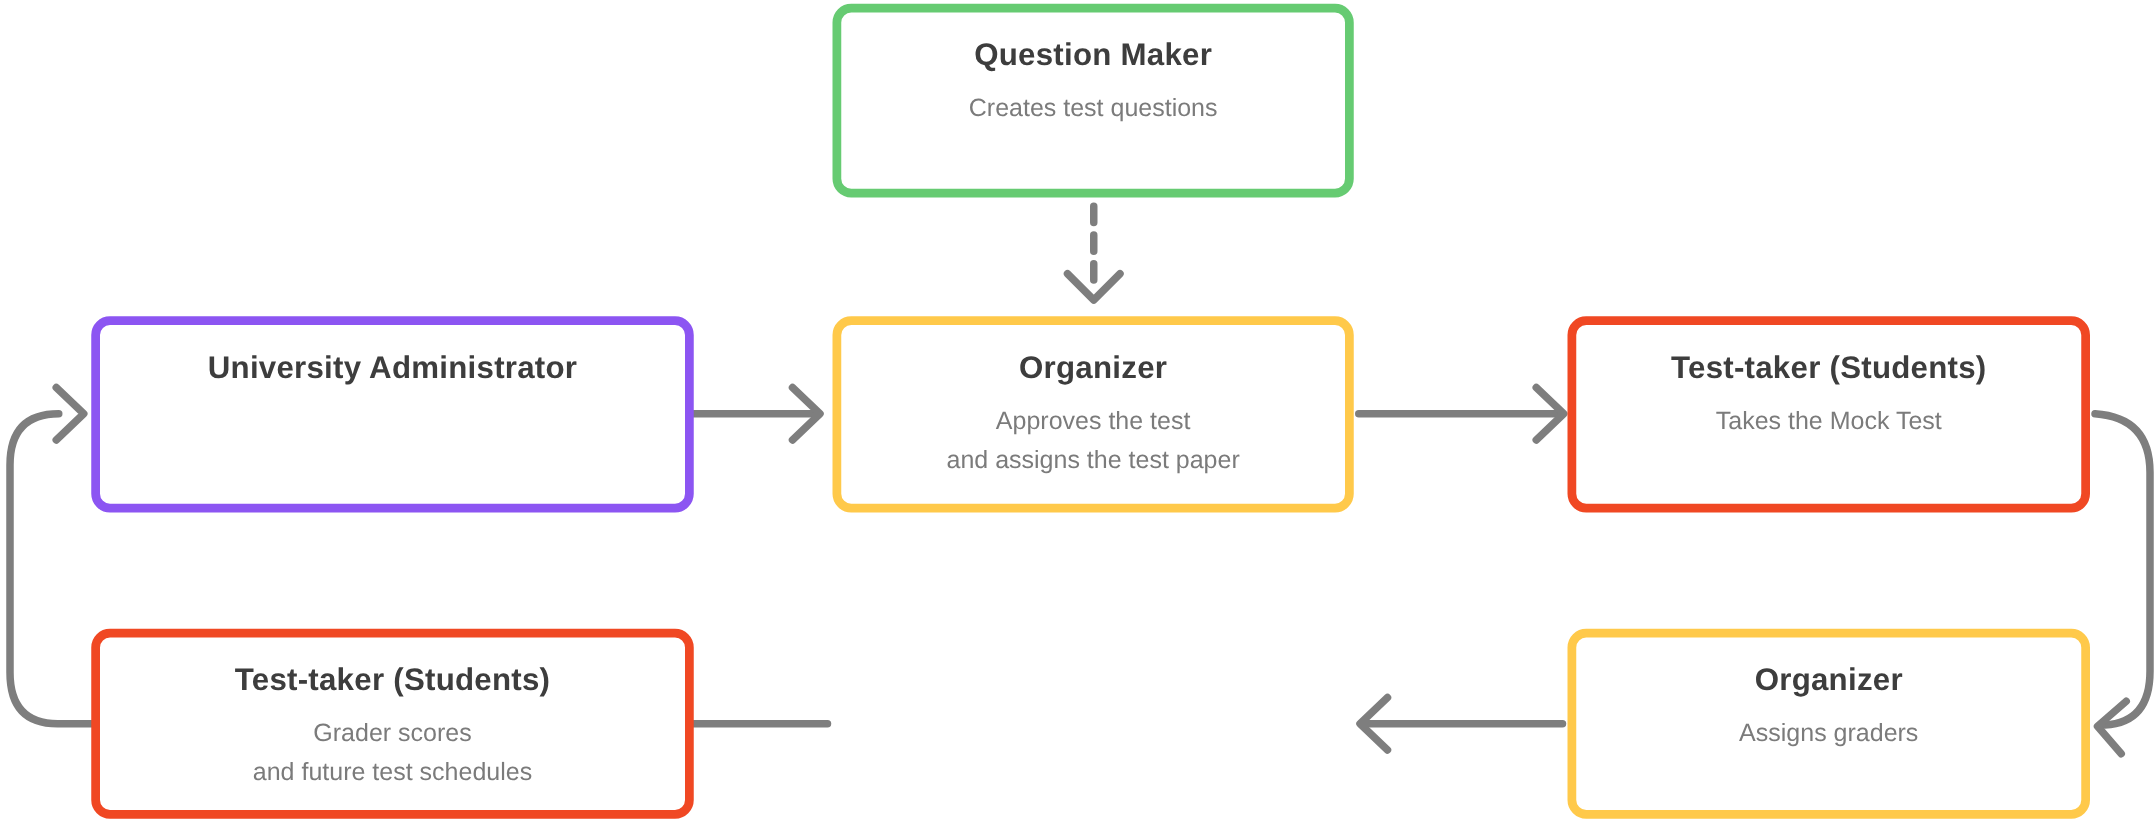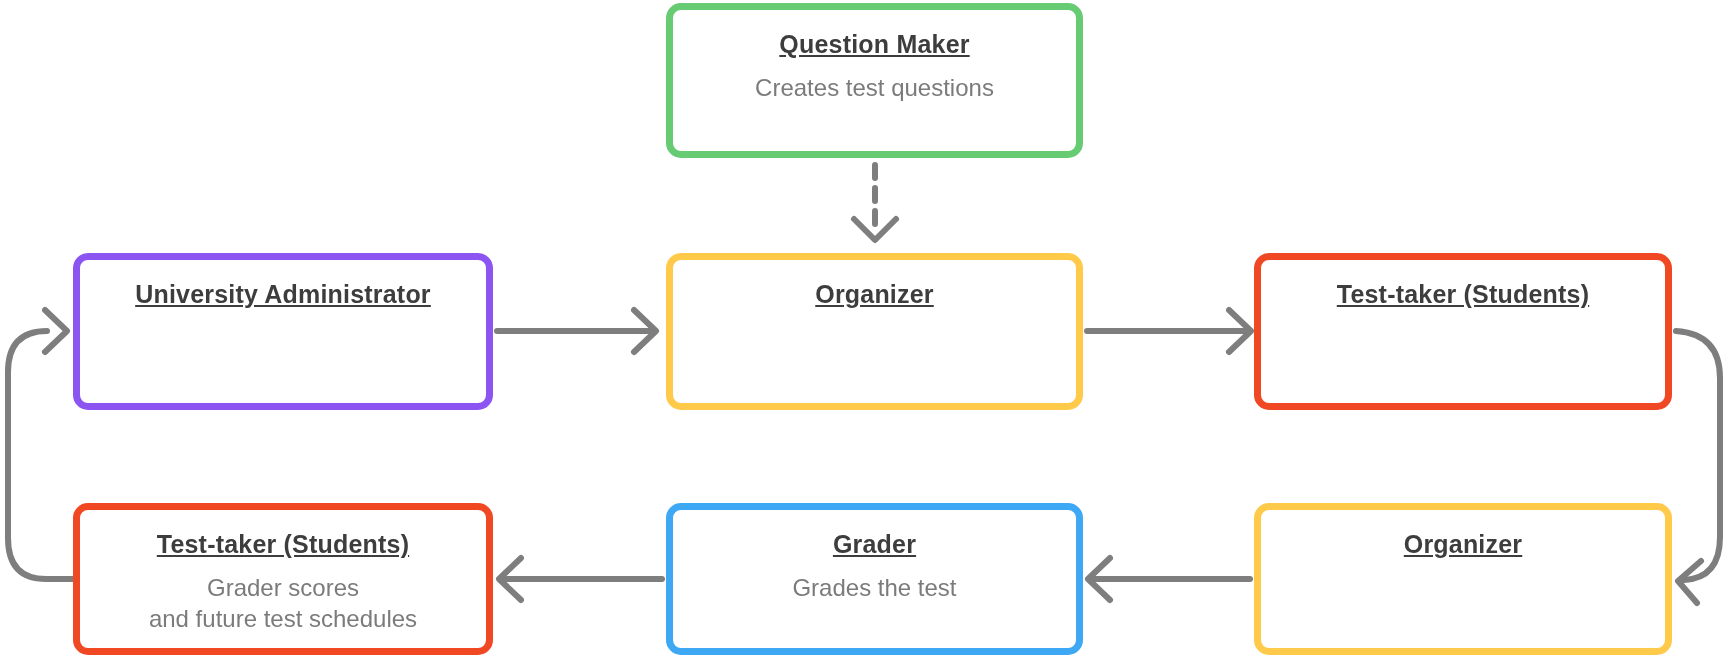--- a/index.html
+++ b/index.html
@@ -30,31 +30,30 @@
     border-radius: 15px;
     text-align: center;
     padding-top: 20px;
   }
   .node-title {
     font-size: 25px;
     font-weight: 700;
     color: #3d3d3d;
     letter-spacing: 0.2px;
     margin-bottom: 13px;
-    text-decoration: underline;
   }
   .node-desc {
-    font-size: 24px;
+    font-size: 20px;
     font-weight: 400;
     color: #7b7b7b;
     line-height: 31px;
     white-space: pre-line;
   }
   
-  .c1 { left: 73px;   width: 420px; }
+  .c1 { left: 73px;   width: 482px; }
   .c2 { left: 666px;  width: 417px; }
   .c3 { left: 1254px; width: 418px; }
   
   .r0 { top: 3px;   height: 155px; }
   .r1 { top: 253px; height: 157px; }
   .r2 { top: 503px; height: 152px; }
 </style>
 </head>
 <body>
 
@@ -104,34 +103,34 @@
     <div class="node-title">Question Maker</div>
     <div class="node-desc">Creates test questions</div>
   </div>
 
   <div class="node c1 r1" style="border-color: rgb(140, 85, 242);">
     <div class="node-title">University Administrator</div>
   </div>
 
   <div class="node c2 r1" style="border-color: rgb(255, 201, 74);">
     <div class="node-title">Organizer</div>
+    <div class="node-desc">Approves the test
+and assigns the test paper</div>
   </div>
 
   <div class="node c3 r1" style="border-color: rgb(240, 72, 35);">
     <div class="node-title">Test-taker (Students)</div>
+    <div class="node-desc">Takes the Mock Test</div>
   </div>
 
   <div class="node c1 r2" style="border-color: rgb(240, 72, 35);">
     <div class="node-title">Test-taker (Students)</div>
     <div class="node-desc">Grader scores
 and future test schedules</div>
   </div>
 
-  <div class="node c2 r2" style="border-color: rgb(63, 168, 244);">
-    <div class="node-title">Grader</div>
-    <div class="node-desc">Grades the test</div>
-  </div>
 
   <div class="node c3 r2" style="border-color: rgb(255, 201, 74);">
     <div class="node-title">Organizer</div>
+    <div class="node-desc">Assigns graders</div>
   </div>
 
 </div>
 
 </body></html>

